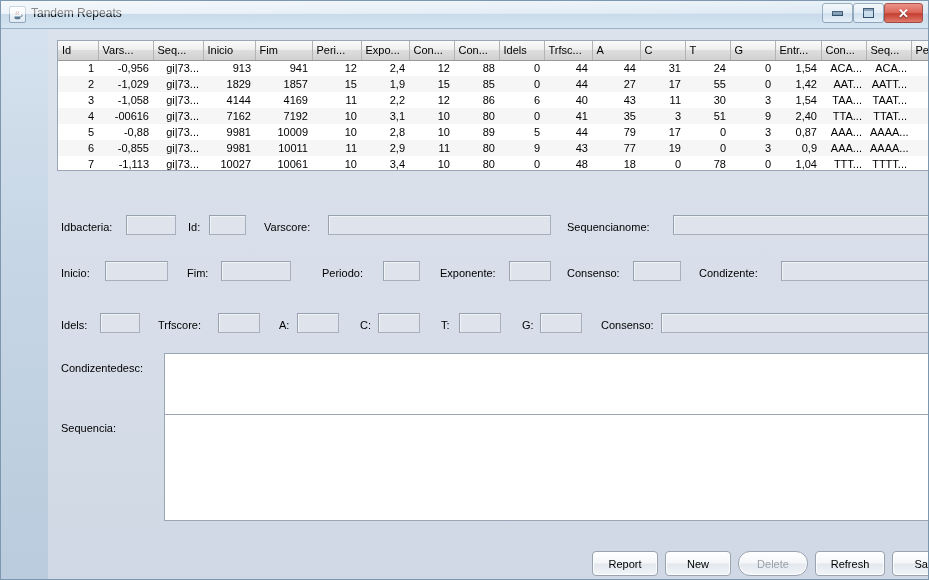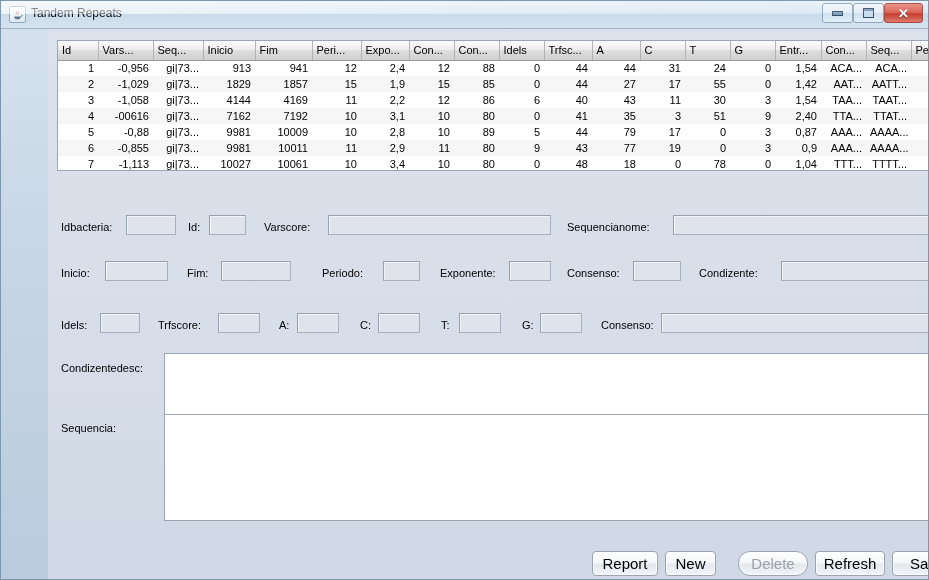--- a/index.html
+++ b/index.html
@@ -245,21 +245,21 @@
 
   
   .btn {
     position: absolute;
     height: 25px;
     box-sizing: border-box;
     border: 1px solid #9aa4b0;
     border-radius: 4px;
     background: linear-gradient(to bottom, #ffffff 0%, #f4f6f9 48%, #e3e8ee 52%, #f2f5f8 100%);
     color: #000;
-    font-size: 15px;
+    font-size: 11px;
     display: flex;
     align-items: center;
     justify-content: center;
     box-shadow: inset 0 0 0 1px rgba(255,255,255,.8);
   }
   .btn.disabled { color: #9aa0a8; }
 </style>
 </head>
 <body>
 
@@ -570,21 +570,21 @@
       </div>
     </div>
 
     <div class="field-label" style="left:13px; top:392px;">Sequencia:</div>
     <div class="ta-panel" style="left:116px; top:385px; width:799px; height:107px;">
       <textarea class="ta-inner" style="width: 797px; height: 105px; border: none; resize: none; outline: none; font-family: &quot;Liberation Sans&quot;, sans-serif; font-size: 11px; padding: 2px;" placeholder=""></textarea>
     </div>
 
     <div id="button-bar">
       <div class="btn" style="left:544px; top:522px; width:66px;">Report</div>
-      <div class="btn" style="left:617px; top:522px; width:51px;text-align:center;">New</div>
+      <div class="btn" style="left:617px; top:522px; width:66px;text-align:center;">New</div>
       <div class="btn disabled" style="left:690px; top:522px; width:70px;border-radius:12px;">Delete</div>
       <div class="btn" style="left:767px; top:522px; width:70px;">Refresh</div>
       <div class="btn" style="left:844px; top:522px; width:70px;">Save</div>
     </div>
 
   </div>
 
   <div class="win-frame-edge" style="left:0;top:0;width:1px;height:580px;"></div>
   <div class="win-frame-edge" style="right:0;top:0;width:1px;height:580px;"></div>
   <div class="win-frame-edge" style="left:0;bottom:0;width:929px;height:1px;"></div>

